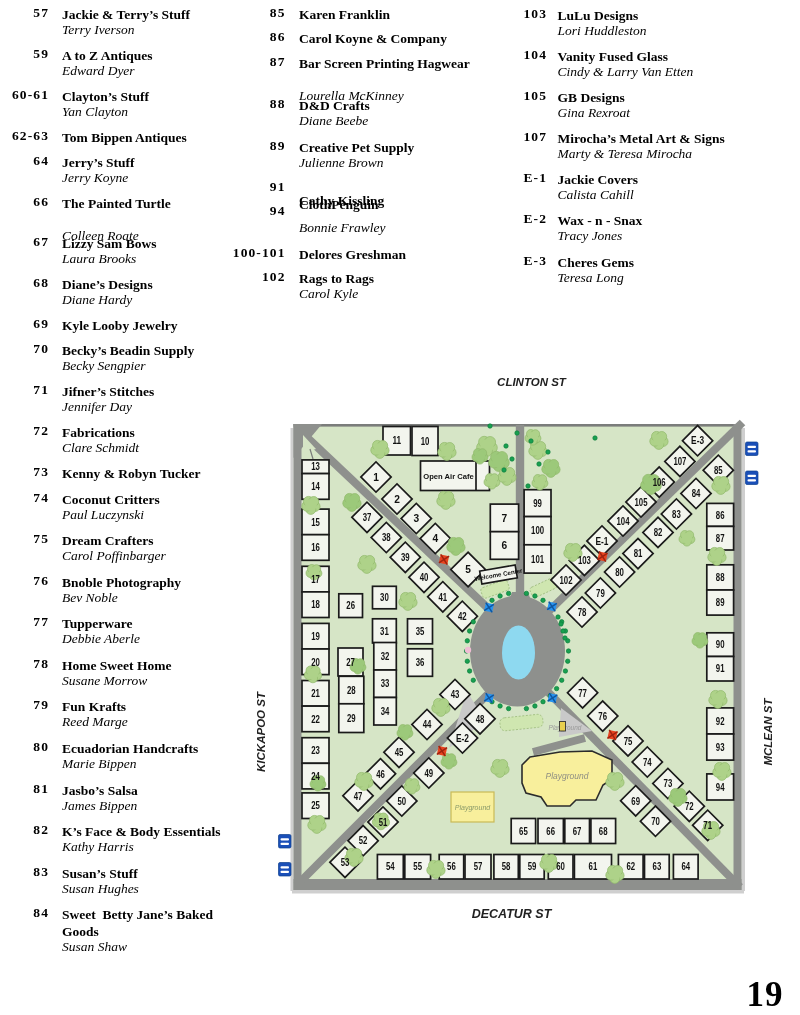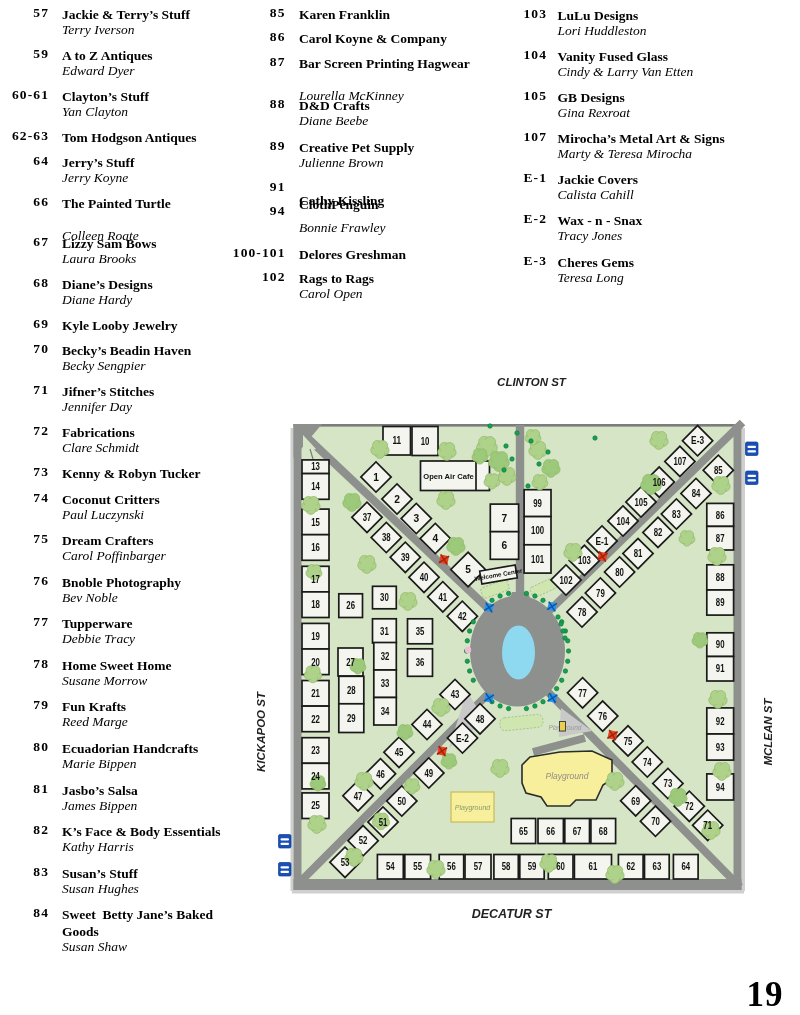--- a/index.html
+++ b/index.html
@@ -21,21 +21,21 @@
 
 <div class="num" style="left:-11px;top:47.0px;width:60px">59</div>
 <div class="tit" style="left:62px;top:47.0px">A to Z Antiques</div>
 <div class="nam" style="left:62px;top:64.0px">Edward Dyer</div>
 
 <div class="num" style="left:-11px;top:87.5px;width:60px">60-61</div>
 <div class="tit" style="left:62px;top:87.5px">Clayton’s Stuff</div>
 <div class="nam" style="left:62px;top:104.5px">Yan Clayton</div>
 
 <div class="num" style="left:-11px;top:128.5px;width:60px">62-63</div>
-<div class="tit" style="left:62px;top:128.5px">Tom Hodgson Antiques</div>
+<div class="tit" style="left:62px;top:128.5px">Tom Bippen Antiques</div>
 
 <div class="num" style="left:-11px;top:154.0px;width:60px">64</div>
 <div class="tit" style="left:62px;top:154.0px">Jerry’s Stuff</div>
 <div class="nam" style="left:62px;top:171.0px">Jerry Koyne</div>
 
 <div class="num" style="left:-11px;top:194.5px;width:60px">66</div>
 <div class="tit" style="left:62px;top:194.5px">The Painted Turtle</div>
 <div class="nam" style="left:62px;top:229px">Colleen Roate</div>
 
 <div class="num" style="left:-11px;top:235.0px;width:60px">67</div>
@@ -43,21 +43,21 @@
 <div class="nam" style="left:62px;top:252.0px">Laura Brooks</div>
 
 <div class="num" style="left:-11px;top:275.5px;width:60px">68</div>
 <div class="tit" style="left:62px;top:275.5px">Diane’s Designs</div>
 <div class="nam" style="left:62px;top:292.5px">Diane Hardy</div>
 
 <div class="num" style="left:-11px;top:316.5px;width:60px">69</div>
 <div class="tit" style="left:62px;top:316.5px">Kyle Looby Jewelry</div>
 
 <div class="num" style="left:-11px;top:342.0px;width:60px">70</div>
-<div class="tit" style="left:62px;top:342.0px">Becky’s Beadin Haven</div>
+<div class="tit" style="left:62px;top:342.0px">Becky’s Beadin Supply</div>
 <div class="nam" style="left:62px;top:359.0px">Becky Sengpier</div>
 
 <div class="num" style="left:-11px;top:383.0px;width:60px">71</div>
 <div class="tit" style="left:62px;top:383.0px">Jifner’s Stitches</div>
 <div class="nam" style="left:62px;top:400.0px">Jennifer Day</div>
 
 <div class="num" style="left:-11px;top:424.0px;width:60px">72</div>
 <div class="tit" style="left:62px;top:424.0px">Fabrications</div>
 <div class="nam" style="left:62px;top:441.0px">Clare Schmidt</div>
 
@@ -71,21 +71,21 @@
 <div class="num" style="left:-11px;top:532.0px;width:60px">75</div>
 <div class="tit" style="left:62px;top:532.0px">Dream Crafters</div>
 <div class="nam" style="left:62px;top:549.0px">Carol Poffinbarger</div>
 
 <div class="num" style="left:-11px;top:573.5px;width:60px">76</div>
 <div class="tit" style="left:62px;top:573.5px">Bnoble Photography</div>
 <div class="nam" style="left:62px;top:590.5px">Bev Noble</div>
 
 <div class="num" style="left:-11px;top:615.0px;width:60px">77</div>
 <div class="tit" style="left:62px;top:615.0px">Tupperware</div>
-<div class="nam" style="left:62px;top:632.0px">Debbie Tracy</div>
+<div class="nam" style="left:62px;top:632.0px">Debbie Aberle</div>
 
 <div class="num" style="left:-11px;top:656.5px;width:60px">78</div>
 <div class="tit" style="left:62px;top:656.5px">Home Sweet Home</div>
 <div class="nam" style="left:62px;top:673.5px">Susane Morrow</div>
 
 <div class="num" style="left:-11px;top:698.0px;width:60px">79</div>
 <div class="tit" style="left:62px;top:698.0px">Fun Krafts</div>
 <div class="nam" style="left:62px;top:715.0px">Reed Marge</div>
 
 <div class="num" style="left:-11px;top:740.0px;width:60px">80</div>
@@ -131,21 +131,21 @@
 
 <div class="num" style="left:225.5px;top:204.0px;width:60px">94</div>
 <div class="tit" style="left:299px;top:196px">ClothPenguin</div>
 <div class="nam" style="left:299px;top:221.0px">Bonnie Frawley</div>
 
 <div class="num" style="left:225.5px;top:245.5px;width:60px">100-101</div>
 <div class="tit" style="left:299px;top:245.5px">Delores Greshman</div>
 
 <div class="num" style="left:225.5px;top:270.0px;width:60px">102</div>
 <div class="tit" style="left:299px;top:270.0px">Rags to Rags</div>
-<div class="nam" style="left:299px;top:287.0px">Carol Open</div>
+<div class="nam" style="left:299px;top:287.0px">Carol Kyle</div>
 
 <div class="num" style="left:487px;top:7.0px;width:60px">103</div>
 <div class="tit" style="left:557.5px;top:7.0px">LuLu Designs</div>
 <div class="nam" style="left:557.5px;top:24.0px">Lori Huddleston</div>
 
 <div class="num" style="left:487px;top:47.5px;width:60px">104</div>
 <div class="tit" style="left:557.5px;top:47.5px">Vanity Fused Glass</div>
 <div class="nam" style="left:557.5px;top:64.5px">Cindy &amp; Larry Van Etten</div>
 
 <div class="num" style="left:487px;top:88.5px;width:60px">105</div>

